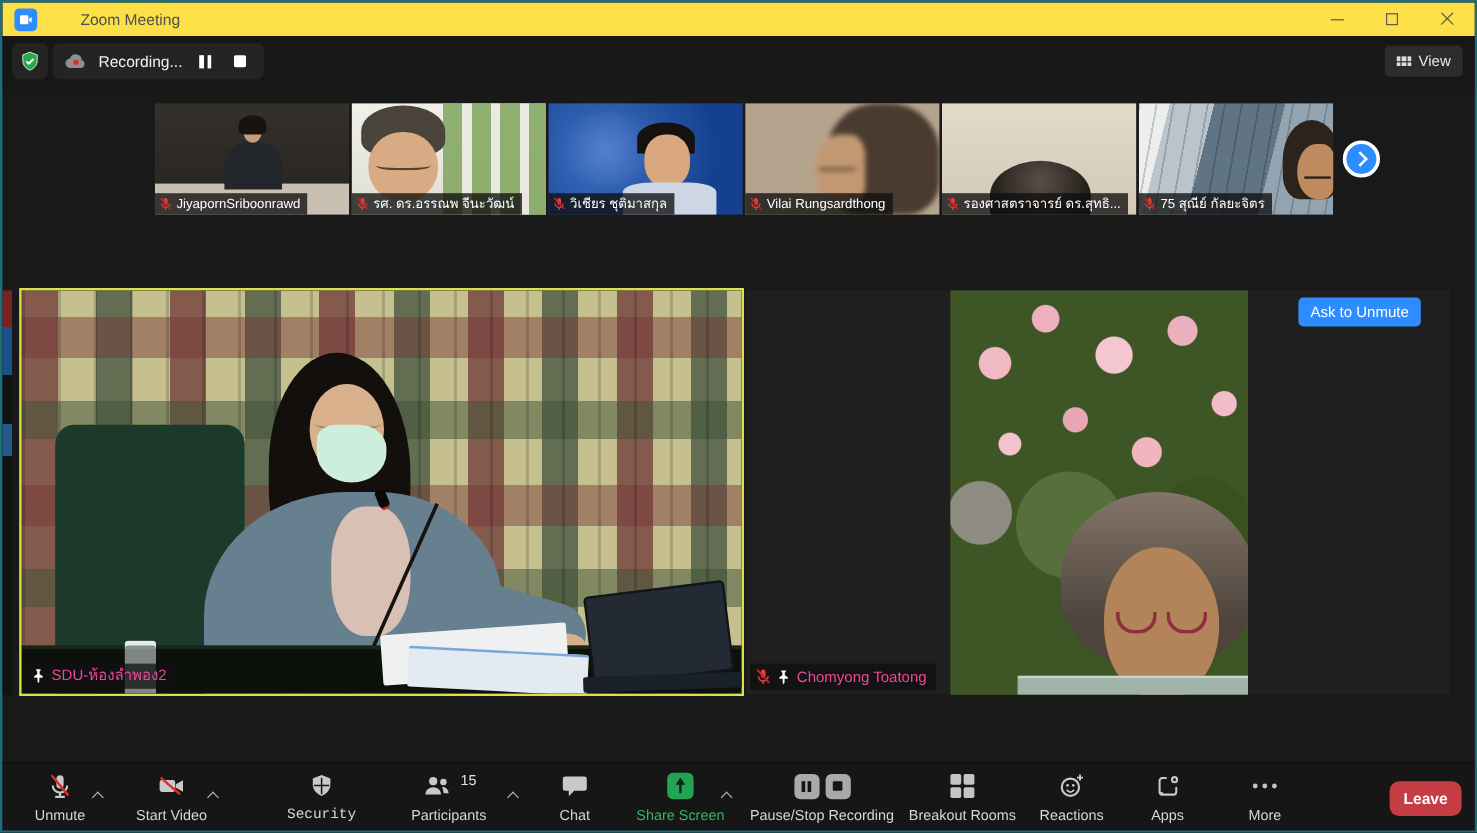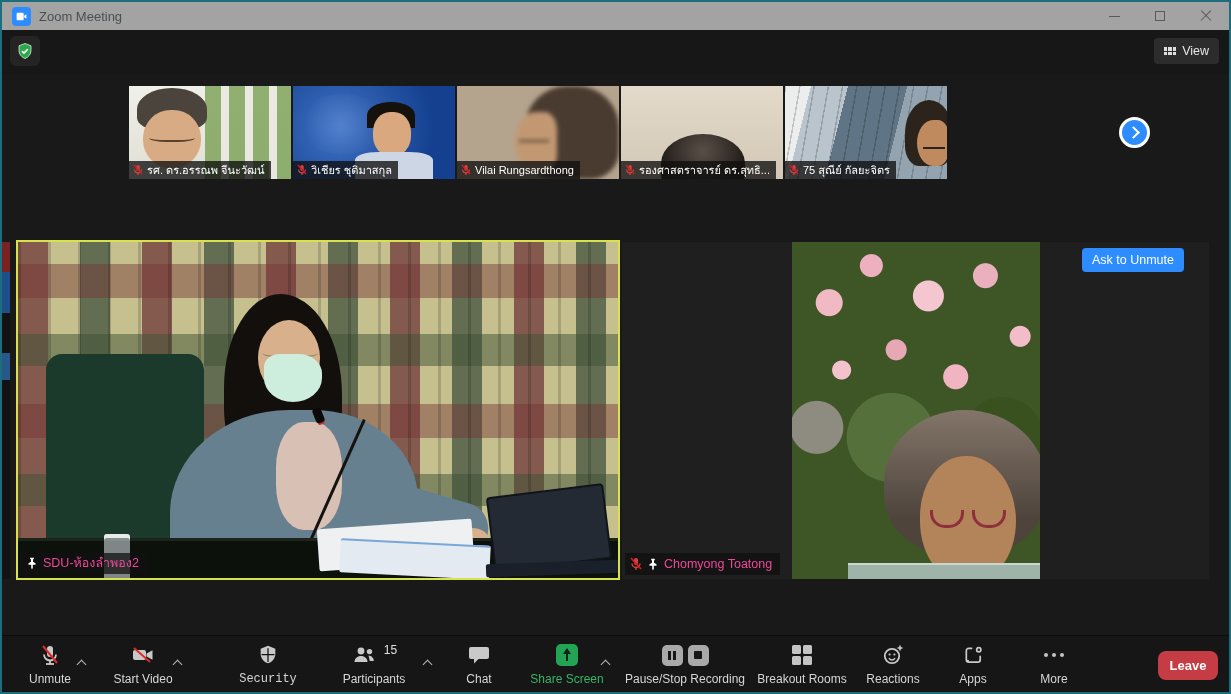--- a/index.html
+++ b/index.html
@@ -4,21 +4,21 @@
 <style>
   * { margin:0; padding:0; box-sizing:border-box; }
   html,body { background:#000; }
   .window {
     position:relative; width:1231px; height:694px;
     border:2px solid #1d6e7d; background:#191919;
     font-family:"Liberation Sans","DejaVu Sans",sans-serif;
     overflow:hidden;
   }
   
-  .titlebar { height:28px; background:#a3a3a3; display:flex; align-items:center; }
+  .titlebar { height:28px; background:#fde047; display:flex; align-items:center;gap:28px; }
   .zoom-logo { width:19px; height:19px; border-radius:4px; background:#2D8CFF; margin-left:10px;
                display:flex; align-items:center; justify-content:center; }
   .titlebar-title { margin-left:8px; font-size:13px; color:#4a4f52; }
   .win-controls { margin-left:auto; display:flex; height:100%; }
   .win-btn { width:46px; height:100%; display:flex; align-items:center; justify-content:center; cursor:pointer; }
   .glyph-min { width:11px; height:1px; background:#5a5a5a; }
   .glyph-max { width:10px; height:10px; border:1px solid #5a5a5a; }
   .glyph-close { position:relative; width:12px; height:12px; }
   .glyph-close::before,.glyph-close::after { content:""; position:absolute; left:-1px; top:5px; width:14px; height:1.3px; background:#5a5a5a; }
   .glyph-close::before { transform:rotate(45deg);} .glyph-close::after { transform:rotate(-45deg);}
@@ -191,35 +191,68 @@
     </div>
   </div>
 
   <div class="control-strip">
     <div class="shield-badge">
       <svg width="18" height="18" viewBox="0 0 24 24">
         <path fill="#2ba84a" stroke="#e8f5ec" stroke-width="1" d="M12 2l8 3v6c0 5.2-3.4 9.4-8 11-4.6-1.6-8-5.8-8-11V5z"></path>
         <path fill="none" stroke="#fff" stroke-width="2.2" d="M8 12.2l2.6 2.6 5.2-5.2"></path>
       </svg>
     </div>
+    <div class="rec-pill">
+      <svg width="19" height="14" viewBox="0 0 20 14">
+        <path fill="#8f8f8f" d="M5 13a4.2 4.2 0 01-.4-8.4A5.3 5.3 0 0114.9 6 3.6 3.6 0 0114 13H5z"></path>
+        <circle cx="9.8" cy="8" r="2.3" fill="#e02b2b"></circle>
+      </svg>
+      <span class="rec-label">Recording...</span>
+      <span class="rec-btn">
+          <span class="pause-glyph">
+            <i></i>
+            <i></i>
+          </span>
+        </span>
+      <span class="rec-btn">
+          <span class="stop-glyph"></span>
+        </span>
+    </div>
     <div class="view-btn">
       <span class="view-icon">
           <i></i>
           <i></i>
           <i></i>
           <i></i>
           <i></i>
           <i></i>
         </span>
       <span>View</span>
     </div>
   </div>
 
   <div class="filmstrip">
 
+    <div class="thumb">
+      <div class="t-scene t1">
+        <div class="desk"></div>
+        <div class="body"></div>
+        <div class="face"></div>
+        <div class="hair"></div>
+      </div>
+      <div class="vid-label">
+        <svg width="10" height="12" viewBox="0 0 12 14">
+            <rect x="4" y="1" width="4" height="7" rx="2" fill="#e03e3e"></rect>
+            <path d="M2 6.5a4 4 0 008 0" stroke="#e03e3e" stroke-width="1.4" fill="none"></path>
+            <line x1="6" y1="10.5" x2="6" y2="13" stroke="#e03e3e" stroke-width="1.4"></line>
+            <line x1="1" y1="1" x2="11" y2="12" stroke="#c22" stroke-width="1.6"></line>
+          </svg>
+        <span>JiyapornSriboonrawd</span>
+      </div>
+    </div>
 
     <div class="thumb">
       <div class="t-scene t2">
         <div class="wins"></div>
         <div class="hair"></div>
         <div class="face"></div>
         <div class="glasses"></div>
       </div>
       <div class="vid-label">
         <svg width="10" height="12" viewBox="0 0 12 14">

